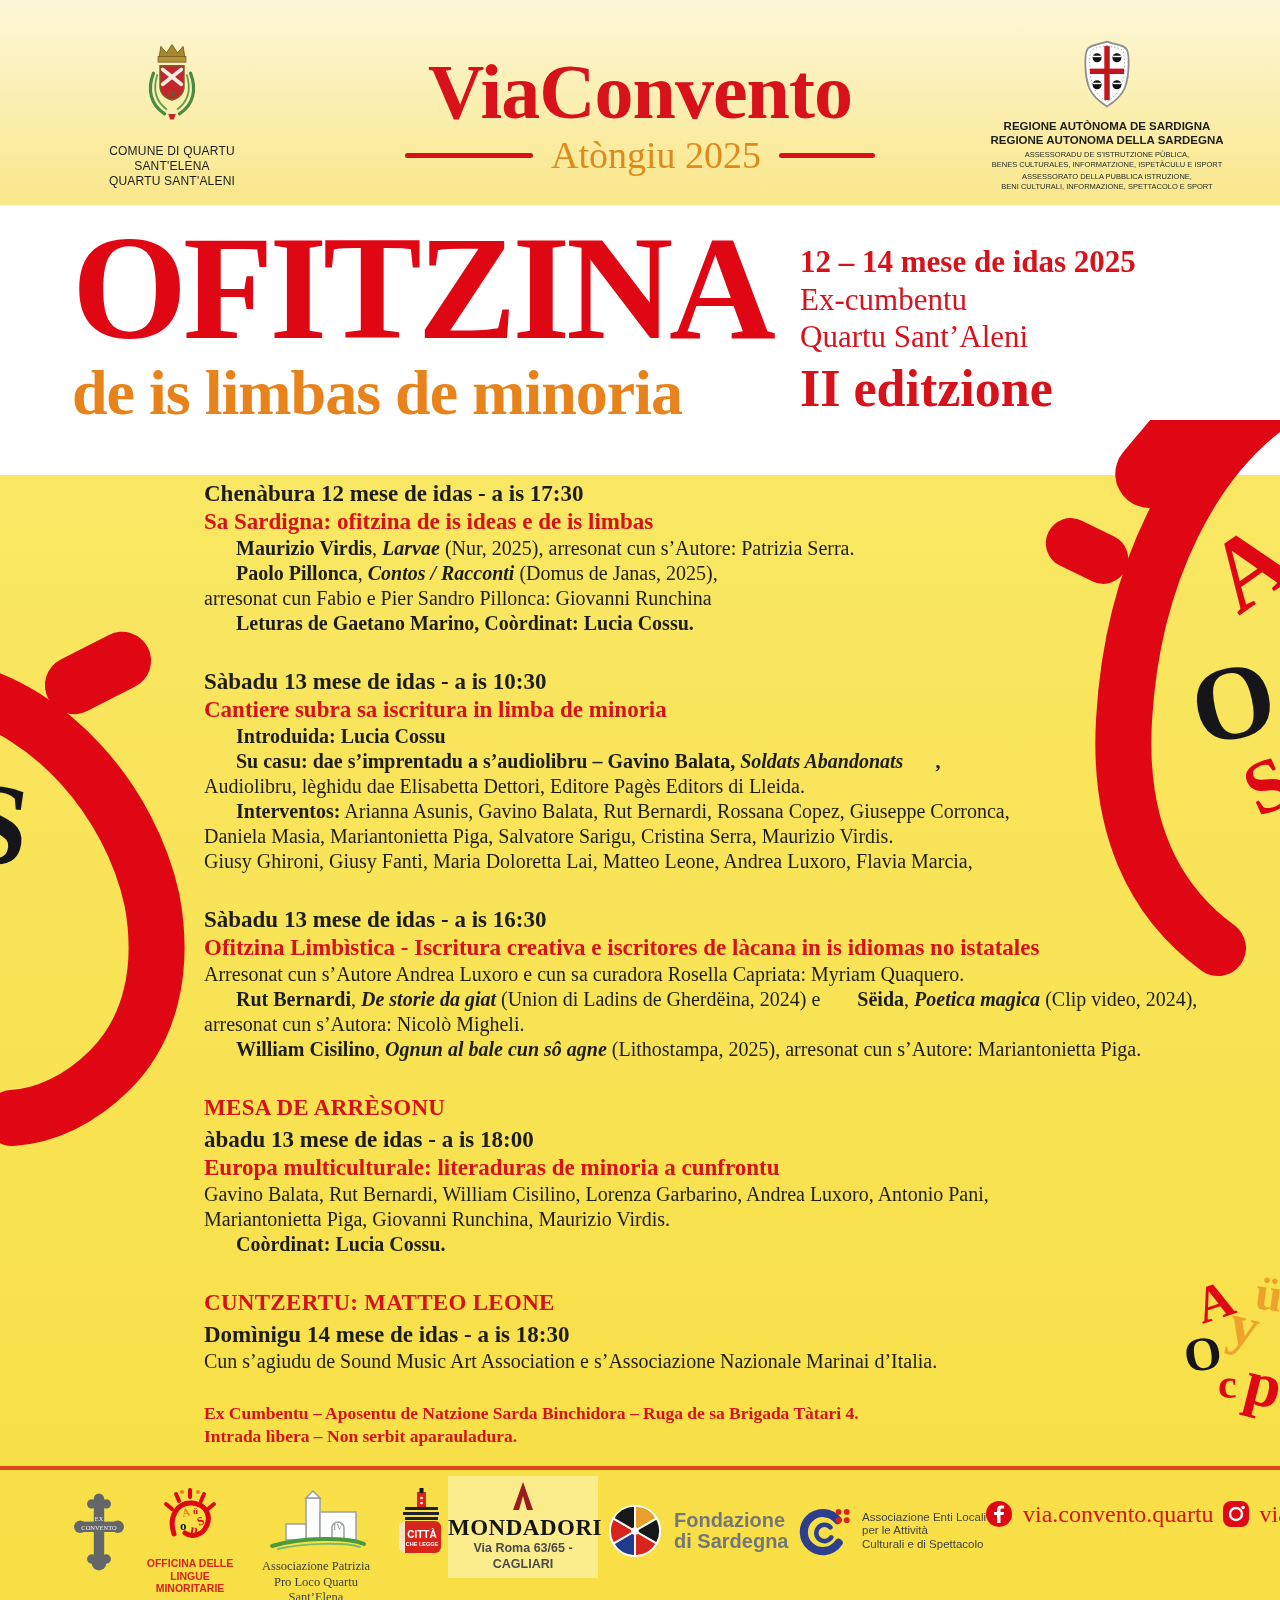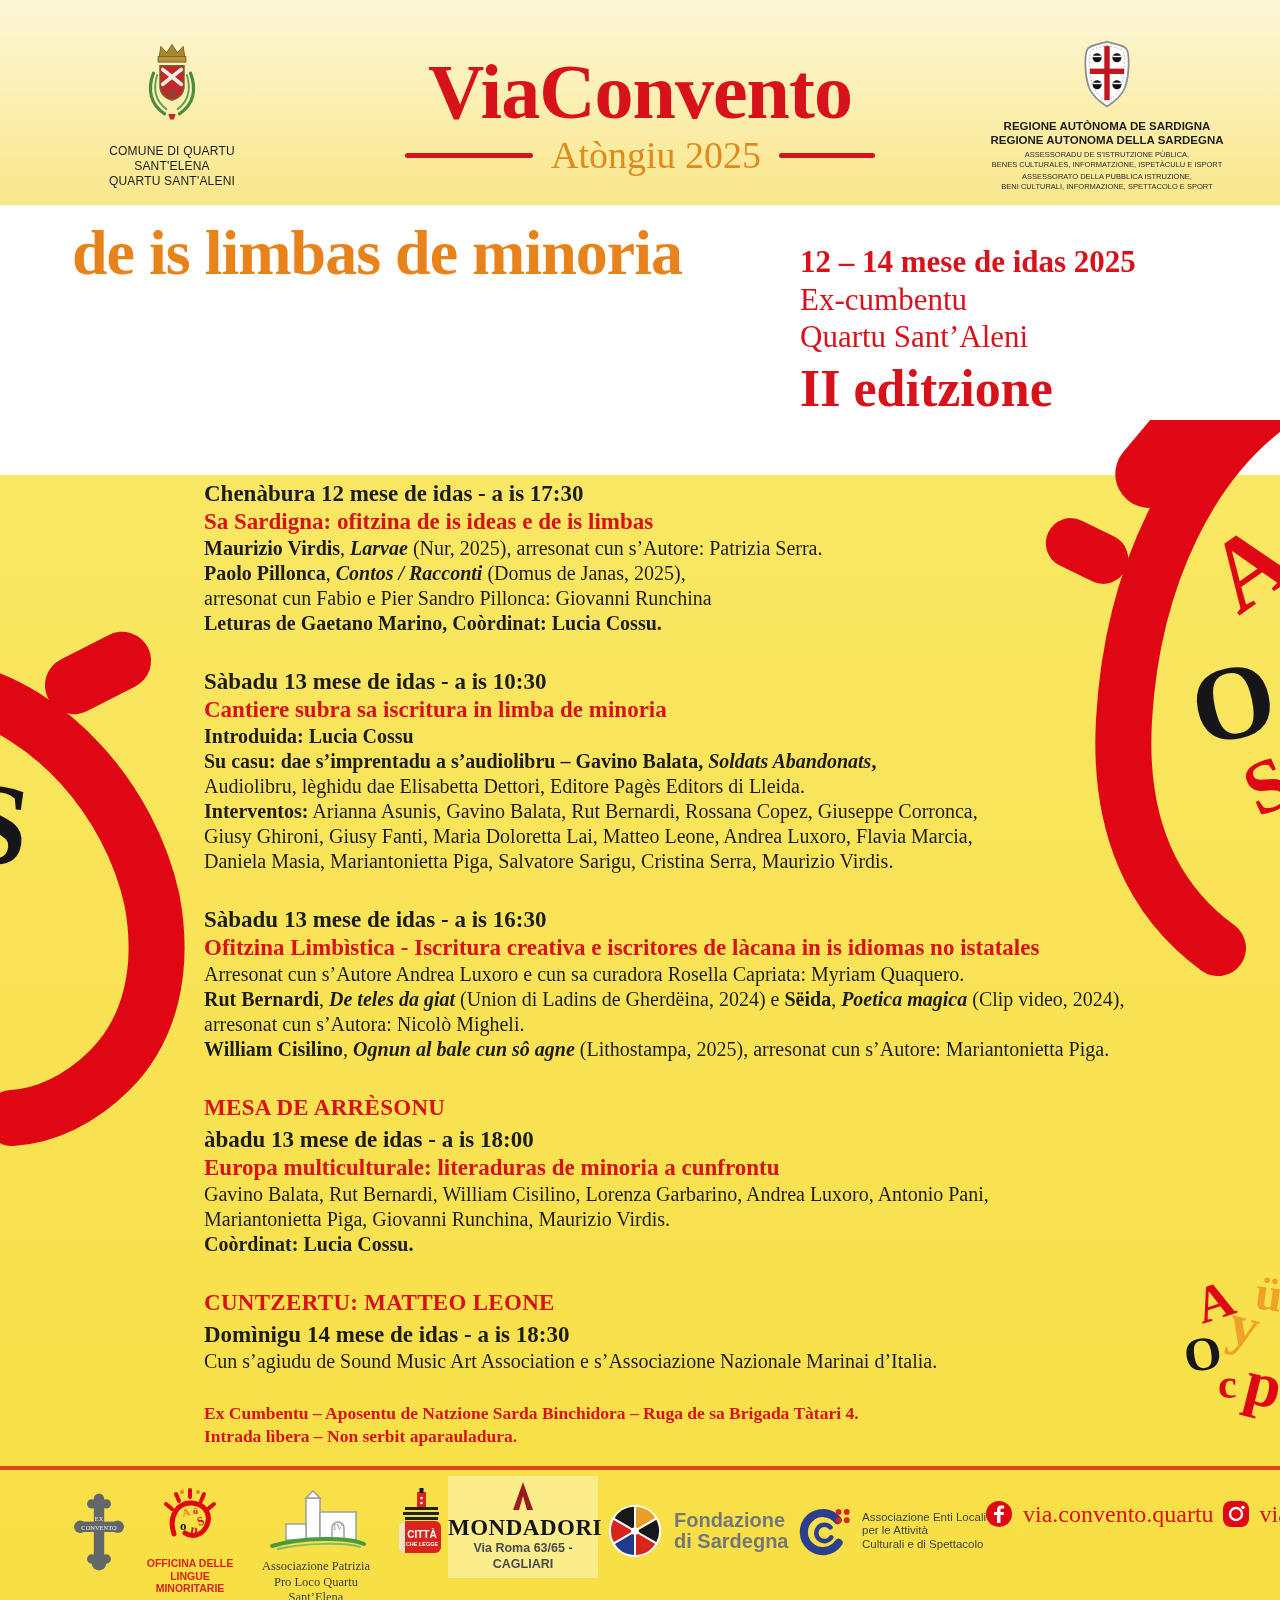--- a/index.html
+++ b/index.html
@@ -50,21 +50,21 @@
   .bc{left:1218px;top:1360px;font-size:42px;color:#E00714;}
   .bp{left:1246px;top:1348px;font-size:64px;color:#E00714;transform:rotate(14deg);}
 
   
   .program{position:absolute;left:204px;top:480px;width:1060px;z-index:2;}
   .prog-section{margin:0 0 32px 0;}
   .prog-kicker{font-size:23px;font-weight:700;color:#D8121B;line-height:28px;margin-bottom:4px;letter-spacing:.3px;}
   .prog-heading{font-size:23px;font-weight:700;line-height:28px;color:#1D1D1B;}
   .prog-sub{font-size:23px;font-weight:700;color:#D8121B;line-height:28px;}
   .prog-line{font-size:20px;line-height:25px;margin:0;white-space:nowrap;color:#1D1D1B;}
-  .r-b{font-weight:700;} .r-bi{font-weight:700;font-style:italic;} .r-n{}
+  .r-b{font-weight:700;margin-left:32px;} .r-bi{font-weight:700;font-style:italic;} .r-n{}
   .footnote{position:absolute;left:204px;top:1402px;z-index:2;color:#D8121B;font-weight:700;
     font-size:17.5px;line-height:23px;}
 
   
   .sponsor-rule{position:absolute;left:0;top:1466px;width:1280px;height:4px;background:#E2441B;z-index:2;}
   .sponsor{position:absolute;text-align:center;z-index:2;}
   .sp-cap-red{font-family:"Liberation Sans","DejaVu Sans",sans-serif;font-weight:700;
     color:#D8251C;font-size:10.5px;line-height:12.5px;margin-top:3px;}
   .sp-cap-dark{color:#3A3F3E;font-size:12.5px;line-height:15.5px;margin-top:3px;}
   .mond-panel{position:absolute;left:448px;top:1476px;width:150px;height:100px;background:#FBEC8C;
@@ -145,20 +145,21 @@
       </div>
       <div class="region-sub">
         <div>ASSESSORATO DELLA PUBBLICA ISTRUZIONE,</div>
         <div>BENI CULTURALI, INFORMAZIONE, SPETTACOLO E SPORT</div>
       </div>
     </div>
   </header>
 
   <section class="hero"></section>
   <div class="hero-title">
+    <div class="hero-main">OFITZINA</div>
     <div class="hero-sub">de is limbas de minoria</div>
   </div>
   <div class="hero-right">
     <div class="hr-date">12 – 14 mese de idas 2025</div>
     <div class="hr-venue">Ex-cumbentu</div>
     <div class="hr-city">Quartu Sant’Aleni</div>
     <div class="hr-edition">II editzione</div>
   </div>
 
   <svg class="decor" style="left:-10px;top:560px;" width="250" height="640" viewBox="0 0 250 640">
@@ -192,28 +193,28 @@
         <p class="prog-line"><span class="r-n">arresonat cun Fabio e Pier Sandro Pillonca: Giovanni Runchina</span></p>
         <p class="prog-line"><span class="r-b">Leturas de Gaetano Marino, Coòrdinat: Lucia Cossu.</span></p>
       </section>
       <section class="prog-section">
         <div class="prog-heading">Sàbadu 13 mese de idas - a is 10:30</div>
         <div class="prog-sub">Cantiere subra sa iscritura in limba de minoria</div>
         <p class="prog-line"><span class="r-b">Introduida: Lucia Cossu</span></p>
         <p class="prog-line"><span class="r-b">Su casu: dae s’imprentadu a s’audiolibru  – Gavino Balata, </span><span class="r-bi">Soldats Abandonats</span><span class="r-b">,</span></p>
         <p class="prog-line"><span class="r-n">Audiolibru, lèghidu dae Elisabetta Dettori, Editore Pagès Editors di Lleida.</span></p>
         <p class="prog-line"><span class="r-b">Interventos:</span><span class="r-n"> Arianna Asunis, Gavino Balata, Rut Bernardi, Rossana Copez, Giuseppe Corronca,</span></p>
+        <p class="prog-line"><span class="r-n">Daniela Masia, Mariantonietta Piga, Salvatore Sarigu, Cristina Serra, Maurizio Virdis.</span></p>
         <p class="prog-line"><span class="r-n">Giusy Ghironi, Giusy Fanti, Maria Doloretta Lai, Matteo Leone, Andrea Luxoro, Flavia Marcia,</span></p>
-        <p class="prog-line"><span class="r-n">Daniela Masia, Mariantonietta Piga, Salvatore Sarigu, Cristina Serra, Maurizio Virdis.</span></p>
       </section>
       <section class="prog-section">
         <div class="prog-heading">Sàbadu 13 mese de idas - a is 16:30</div>
         <div class="prog-sub">Ofitzina Limbìstica -  Iscritura creativa e iscritores de làcana in is idiomas no istatales</div>
         <p class="prog-line"><span class="r-n">Arresonat cun s’Autore Andrea Luxoro e cun sa curadora Rosella Capriata: Myriam Quaquero.</span></p>
-        <p class="prog-line"><span class="r-b">Rut Bernardi</span><span class="r-n">, </span><span class="r-bi">De teles da giat</span><span class="r-n"> (Union di Ladins de Gherdëina, 2024) e </span><span class="r-b">Sëida</span><span class="r-n">, </span><span class="r-bi">Poetica magica</span><span class="r-n"> (Clip video, 2024),</span></p>
+        <p class="prog-line"><span class="r-b">Rut Bernardi</span><span class="r-n">, </span><span class="r-bi">De storie da giat</span><span class="r-n"> (Union di Ladins de Gherdëina, 2024) e </span><span class="r-b">Sëida</span><span class="r-n">, </span><span class="r-bi">Poetica magica</span><span class="r-n"> (Clip video, 2024),</span></p>
         <p class="prog-line"><span class="r-n">arresonat cun s’Autora: Nicolò Migheli.</span></p>
         <p class="prog-line"><span class="r-b">William Cisilino</span><span class="r-n">, </span><span class="r-bi">Ognun al bale cun sô agne</span><span class="r-n"> (Lithostampa, 2025), arresonat cun s’Autore: Mariantonietta Piga.</span></p>
       </section>
       <section class="prog-section">
         <div class="prog-kicker">MESA DE ARRÈSONU</div>
         <div class="prog-heading">àbadu 13 mese de idas - a is 18:00</div>
         <div class="prog-sub">Europa multiculturale: literaduras de minoria a cunfrontu</div>
         <p class="prog-line"><span class="r-n">Gavino Balata, Rut Bernardi, William Cisilino, Lorenza Garbarino, Andrea Luxoro, Antonio Pani,</span></p>
         <p class="prog-line"><span class="r-n">Mariantonietta Piga, Giovanni Runchina, Maurizio Virdis.</span></p>
         <p class="prog-line"><span class="r-b">Coòrdinat: Lucia Cossu.</span></p>

